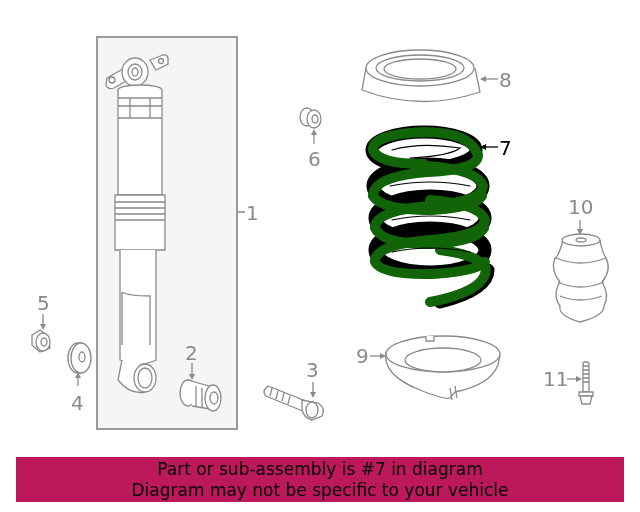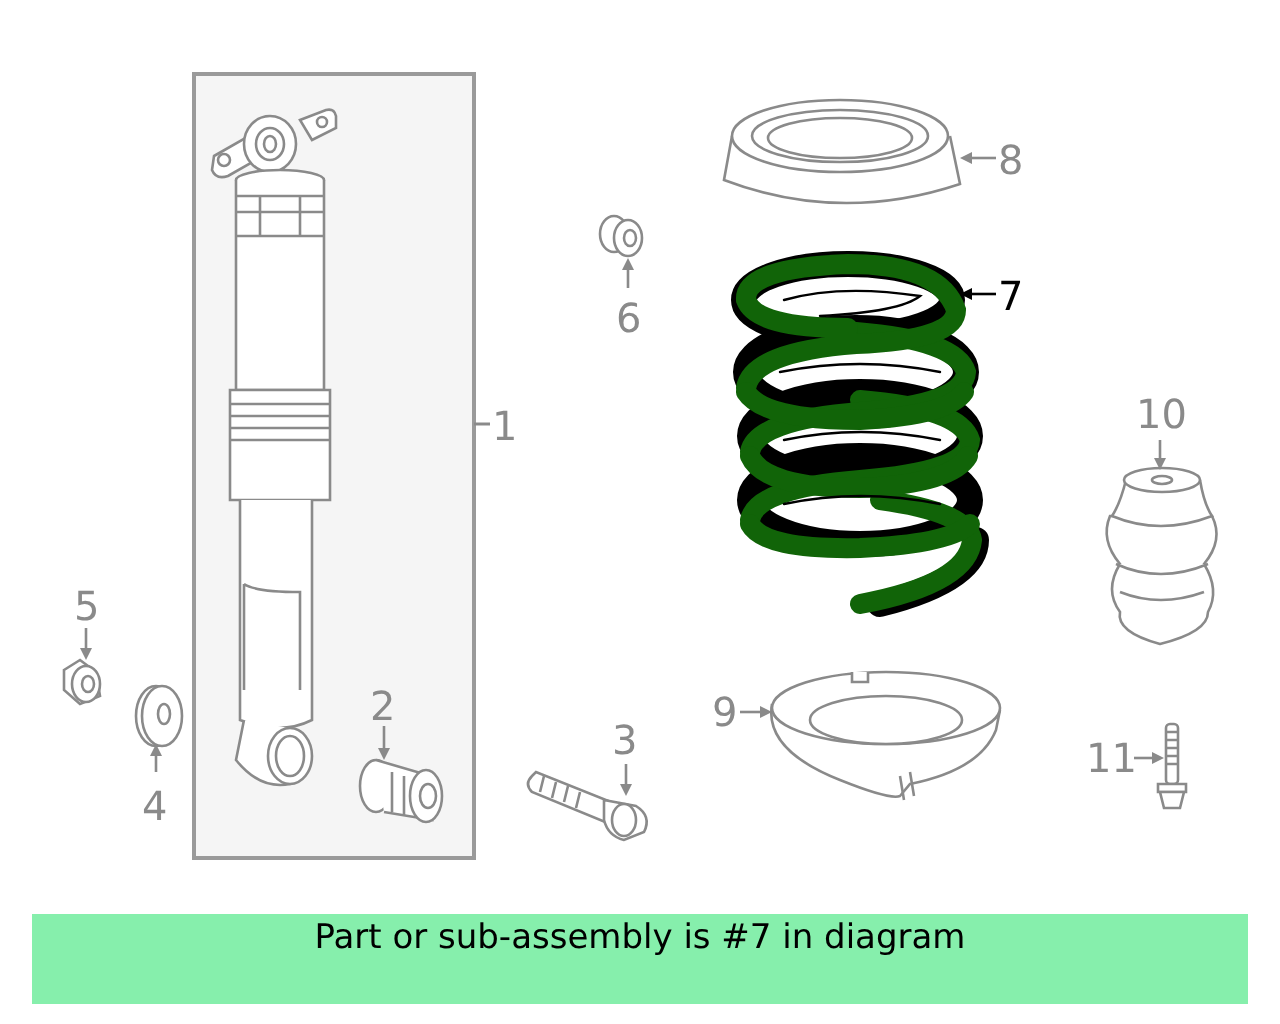--- a/index.html
+++ b/index.html
@@ -1,21 +1,21 @@
 <!DOCTYPE html>
 <html><head>
 <meta charset="utf-8">
 <style>
   html, body { margin:0; padding:0; }
   body { width:640px; height:512px; background:#ffffff; position:relative; overflow:hidden;
          font-family: "DejaVu Sans", sans-serif; }
   #diagram { position:absolute; left:0; top:0; width:640px; height:455px; }
   .callout { font-family: "DejaVu Sans", sans-serif; font-size:20px; fill:#8a8a8a; }
   .callout-hl { font-family: "DejaVu Sans", sans-serif; font-size:20px; fill:#000000; }
-  #banner { position:absolute; left:16px; top:457px; width:608px; height:45px; background:#86efac;
+  #banner { position:absolute; left:16px; top:457px; width:608px; height:45px; background:#be185d;
             color:#000; text-align:center; font-size:17px; line-height:21px; padding-top:2px; box-sizing:border-box; }
   #banner div { white-space:nowrap; }
 </style>
 </head>
 <body>
 
 <svg id="diagram" viewBox="0 0 640 455" xmlns="http://www.w3.org/2000/svg">
 
   <g fill="none" stroke="#8a8a8a" stroke-width="1.3">
     <rect x="97" y="37" width="140" height="392" fill="#f5f5f5" stroke="#9a9a9a" stroke-width="2"></rect>
@@ -183,13 +183,14 @@
   </g>
   <g>
     <text class="callout" x="543" y="386">11</text>
     <line x1="567" y1="379" x2="580" y2="379" stroke="#8a8a8a" stroke-width="1.3"></line>
     <path d="M576 376 L582 379 L576 382 Z" fill="#8a8a8a"></path>
   </g>
 </svg>
 
 <div id="banner">
   <div>Part or sub-assembly is #7 in diagram</div>
+  <div>Diagram may not be specific to your vehicle</div>
 </div>
 
 </body></html>

